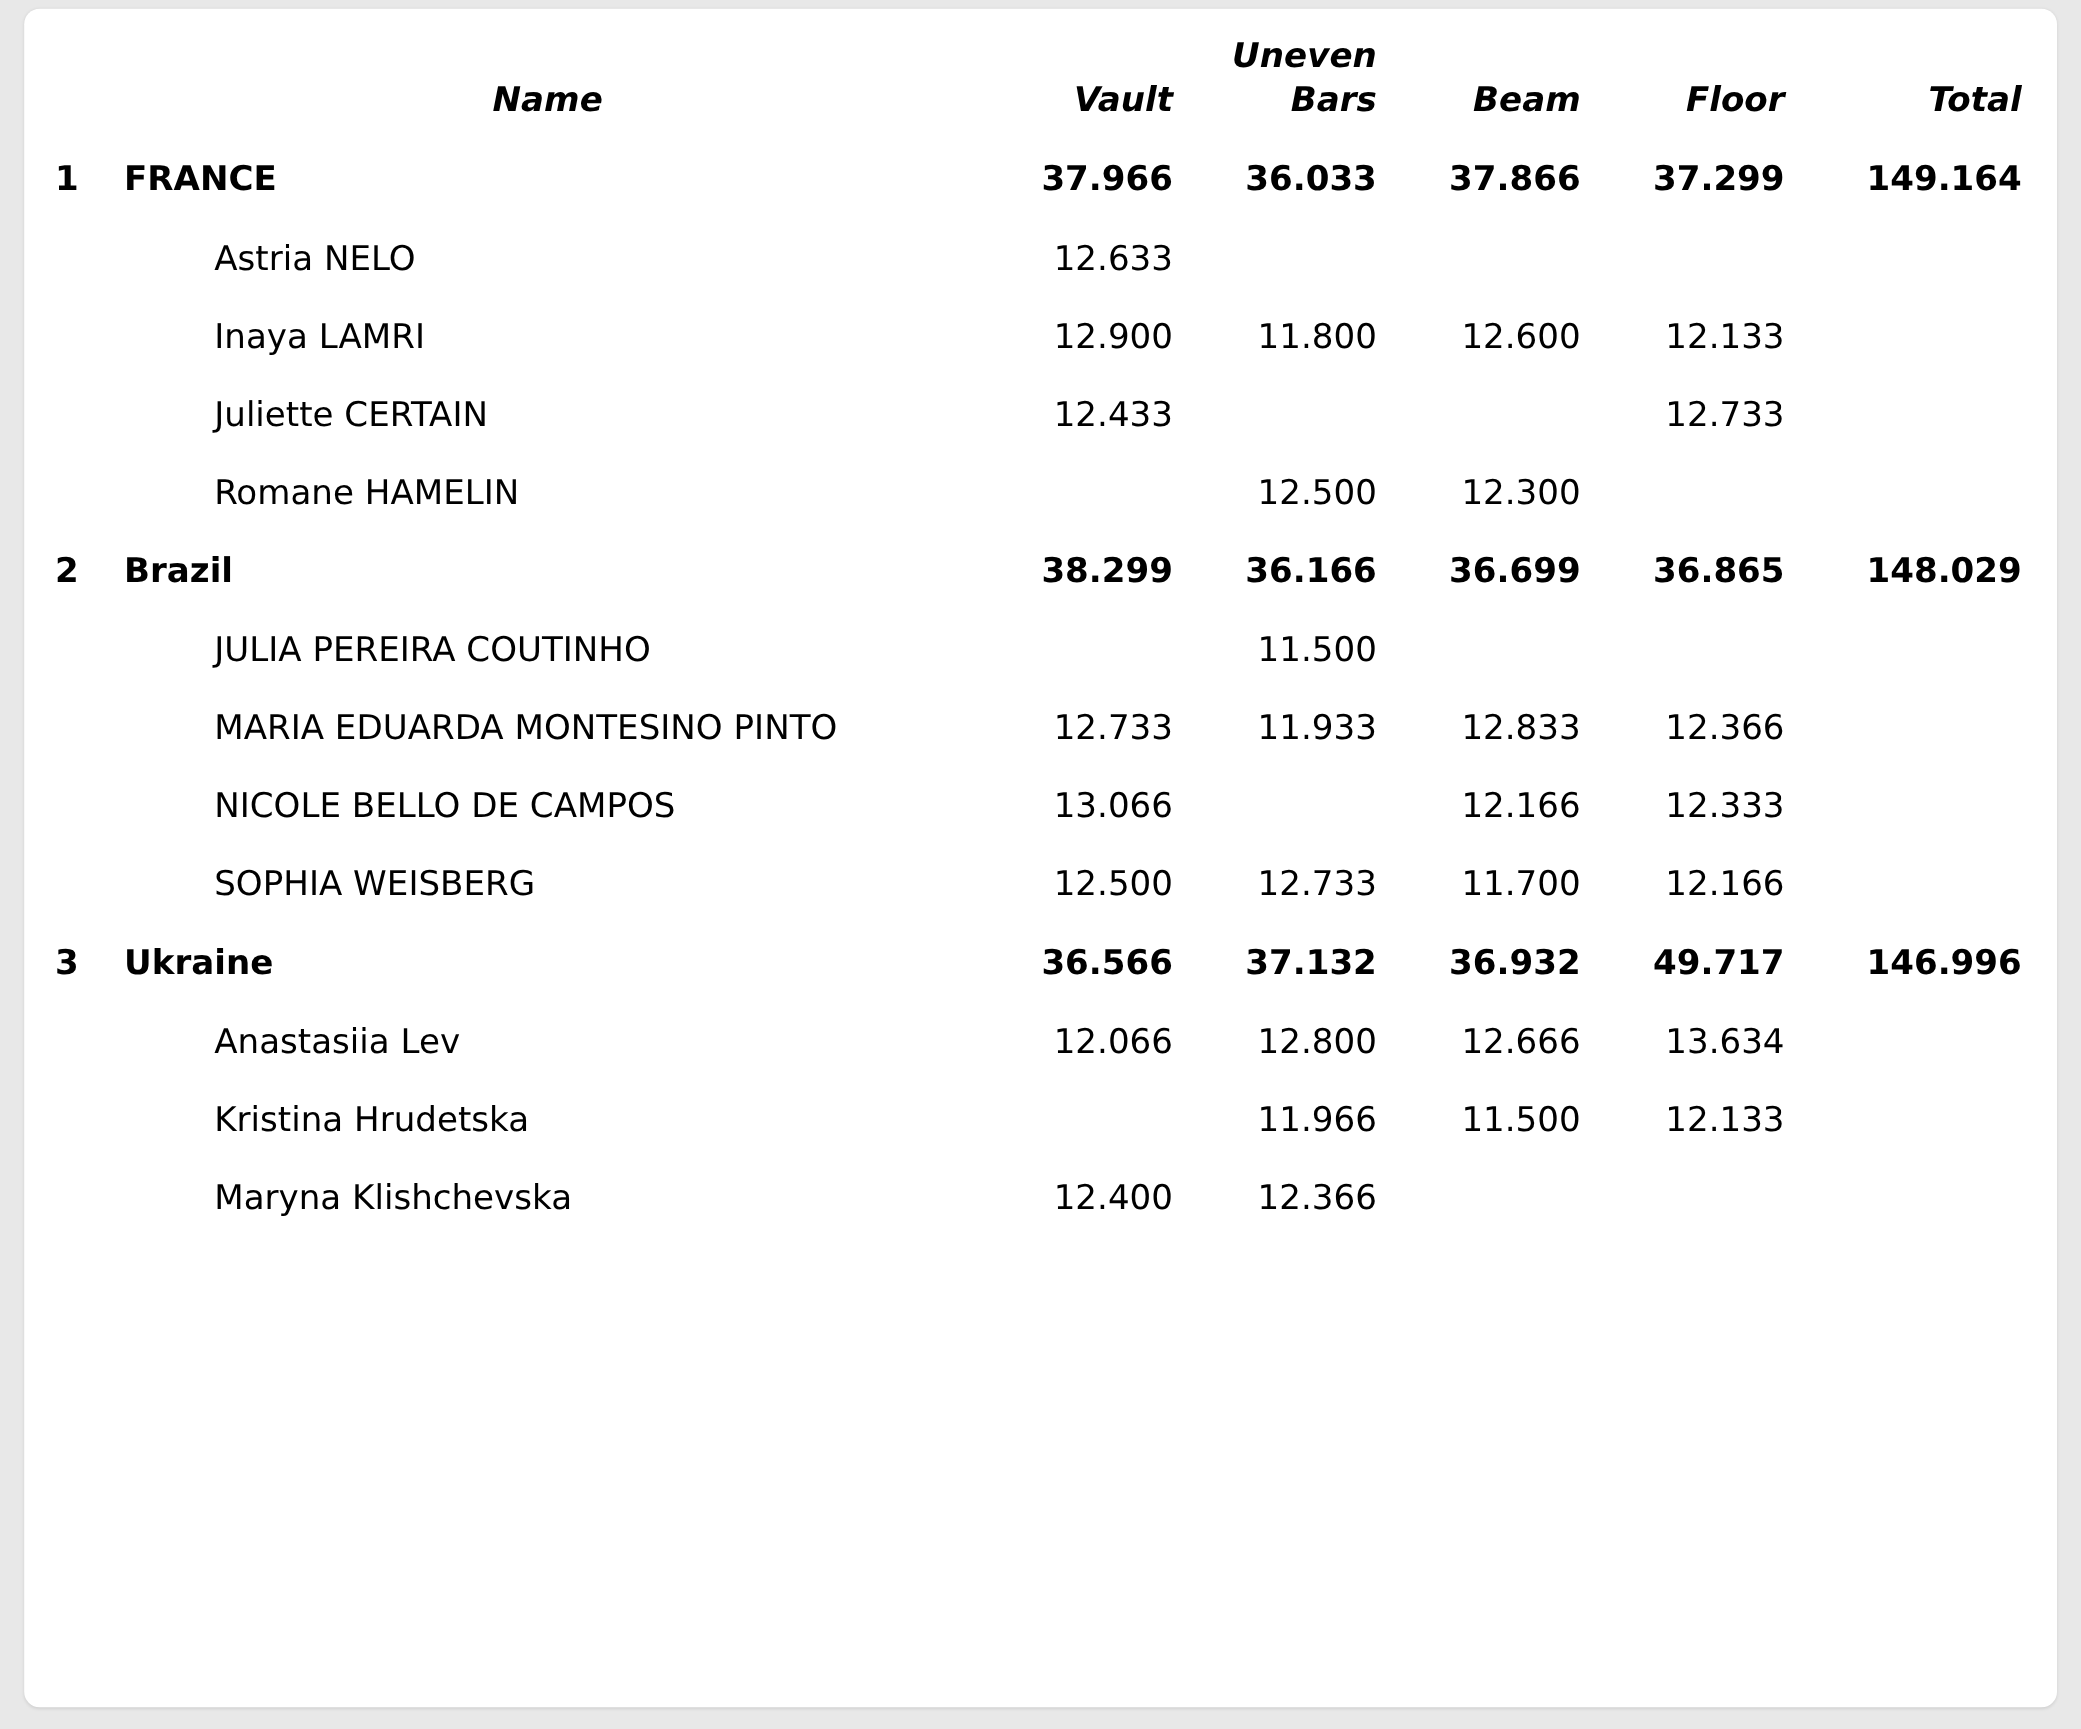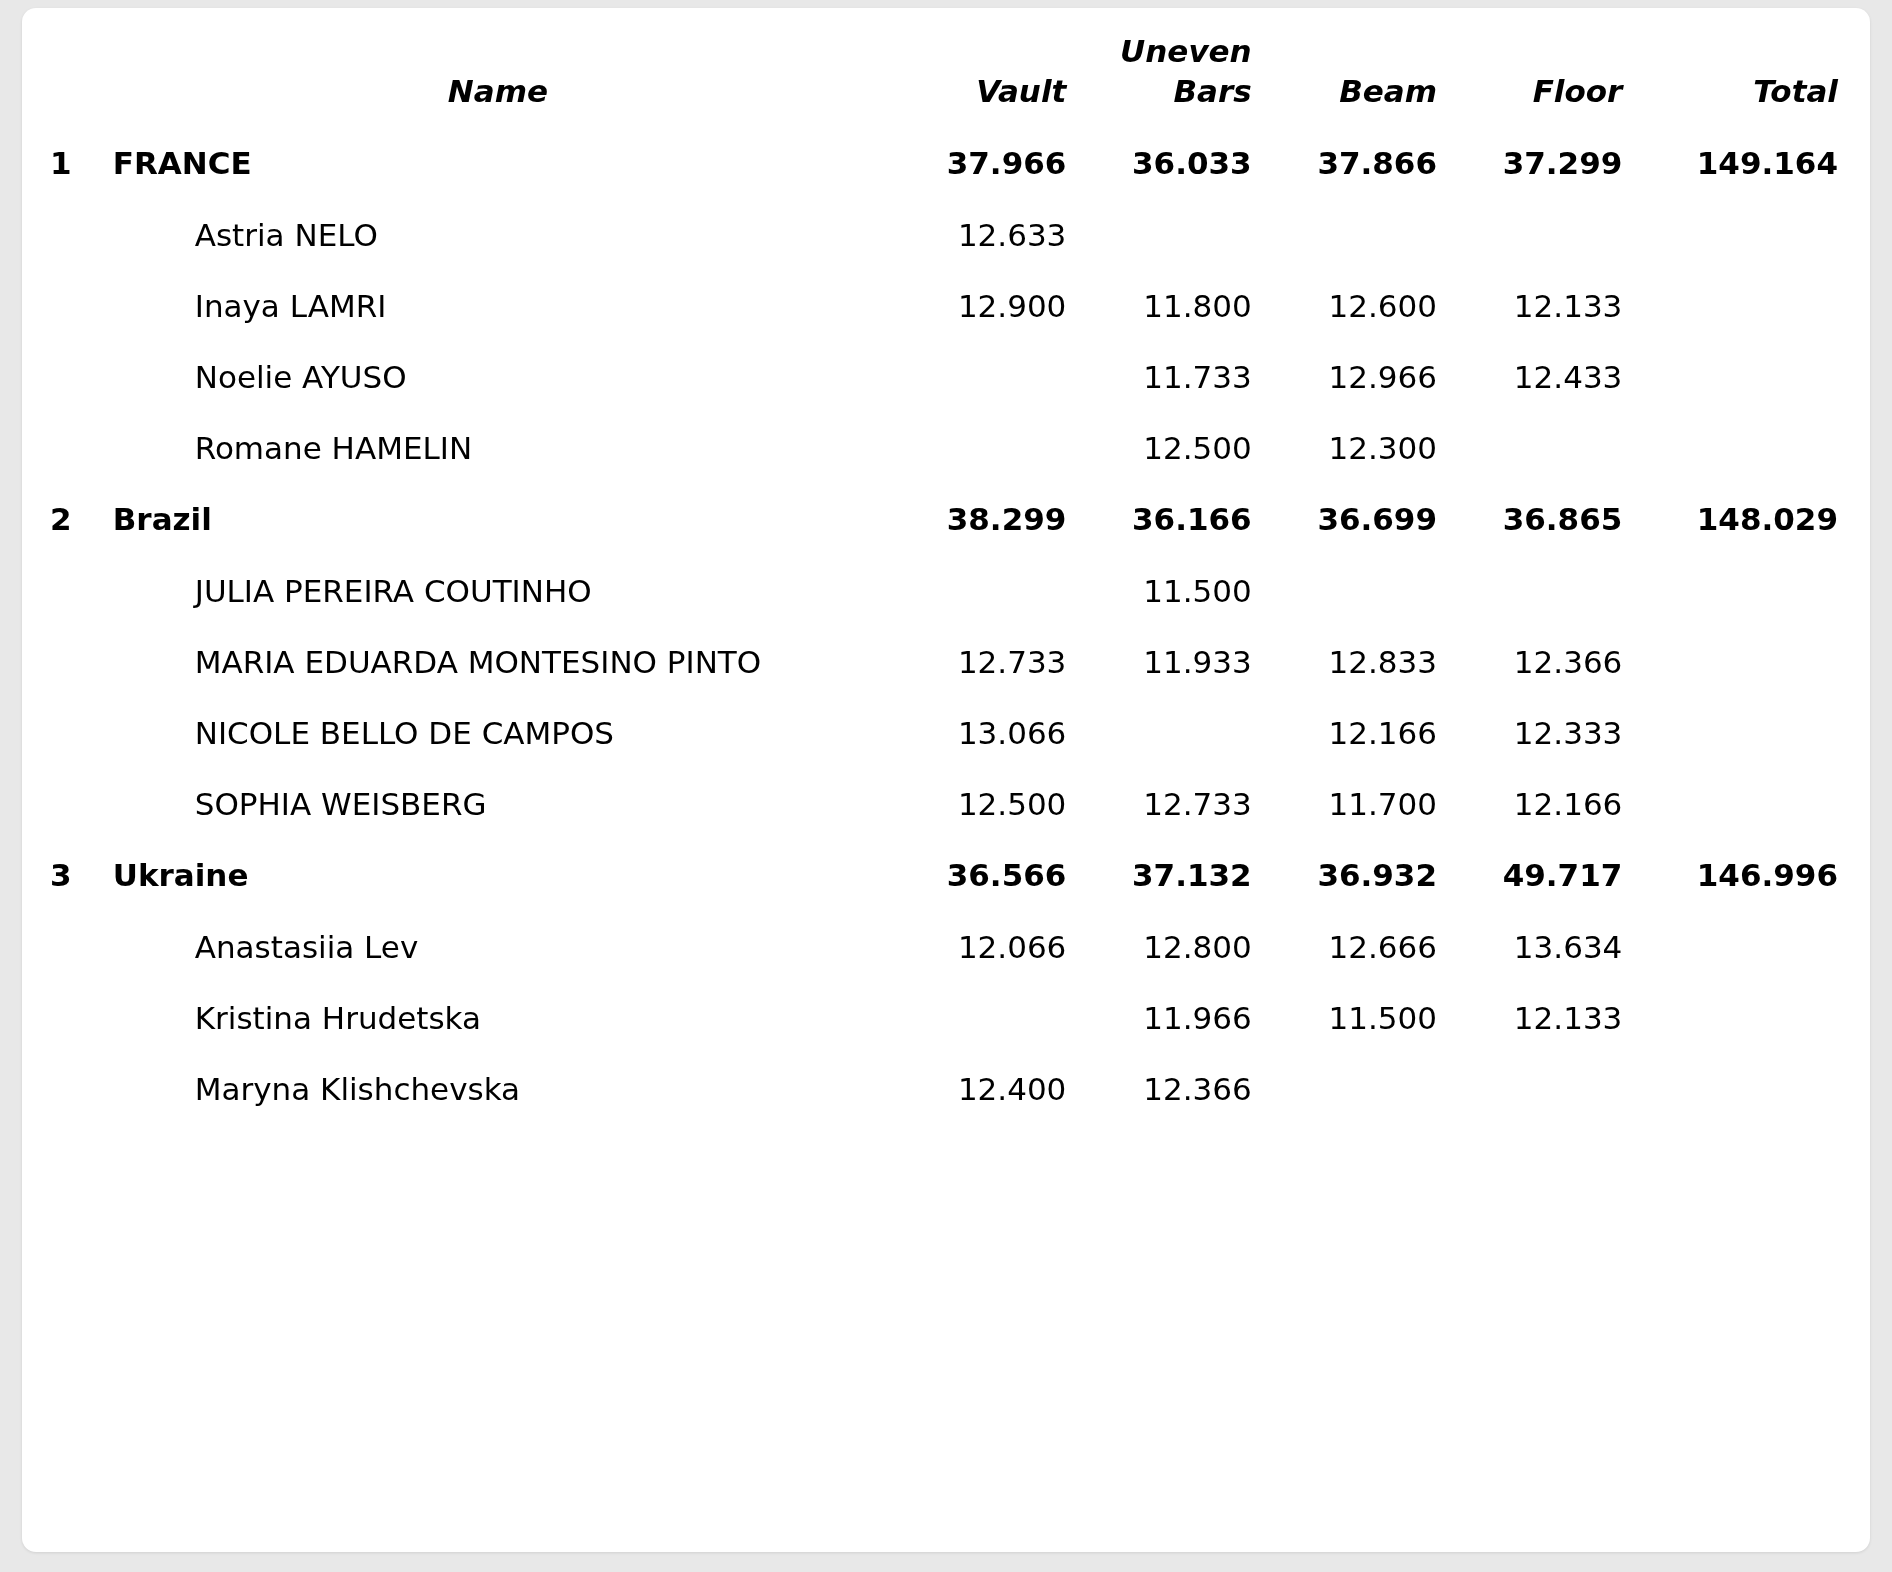--- a/index.html
+++ b/index.html
@@ -129,25 +129,25 @@
             <td class="rank"></td>
             <td class="name">Inaya LAMRI</td>
             <td class="score">12.900</td>
             <td class="score">11.800</td>
             <td class="score">12.600</td>
             <td class="score">12.133</td>
             <td class="total"></td>
           </tr>
           <tr class="athlete">
             <td class="rank"></td>
-            <td class="name">Noelie AYUSO</td>
-            <td class="score"></td>
-            <td class="score">11.733</td>
-            <td class="score">12.966</td>
+            <td class="name">Juliette CERTAIN</td>
             <td class="score">12.433</td>
+            <td class="score"></td>
+            <td class="score"></td>
+            <td class="score">12.733</td>
             <td class="total"></td>
           </tr>
           <tr class="athlete">
             <td class="rank"></td>
             <td class="name">Romane HAMELIN</td>
             <td class="score"></td>
             <td class="score">12.500</td>
             <td class="score">12.300</td>
             <td class="score"></td>
             <td class="total"></td>

